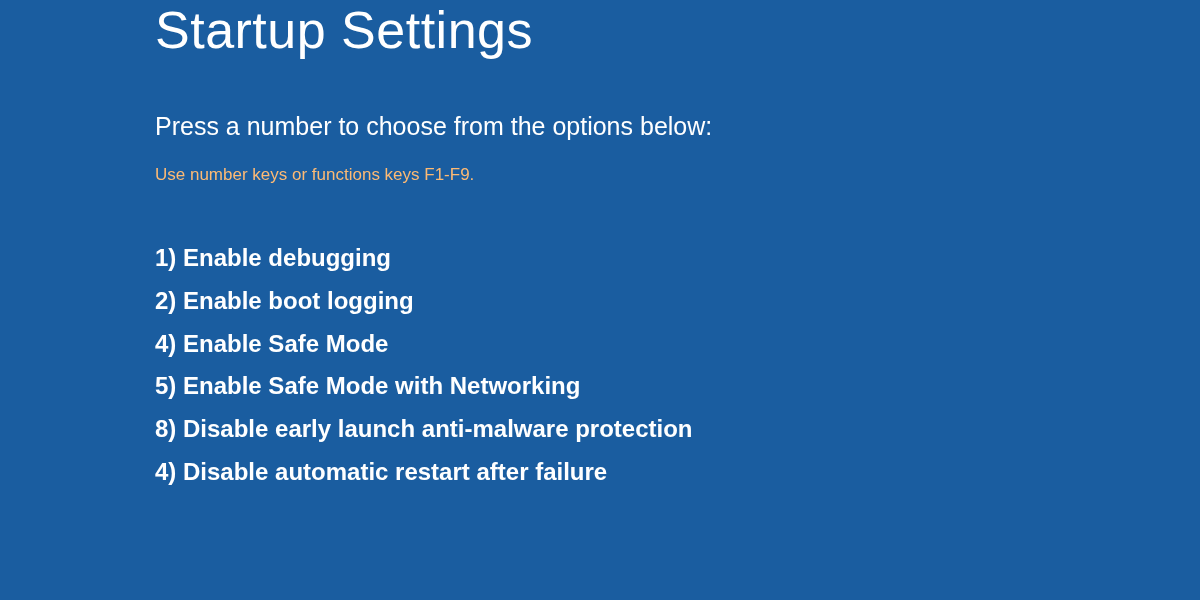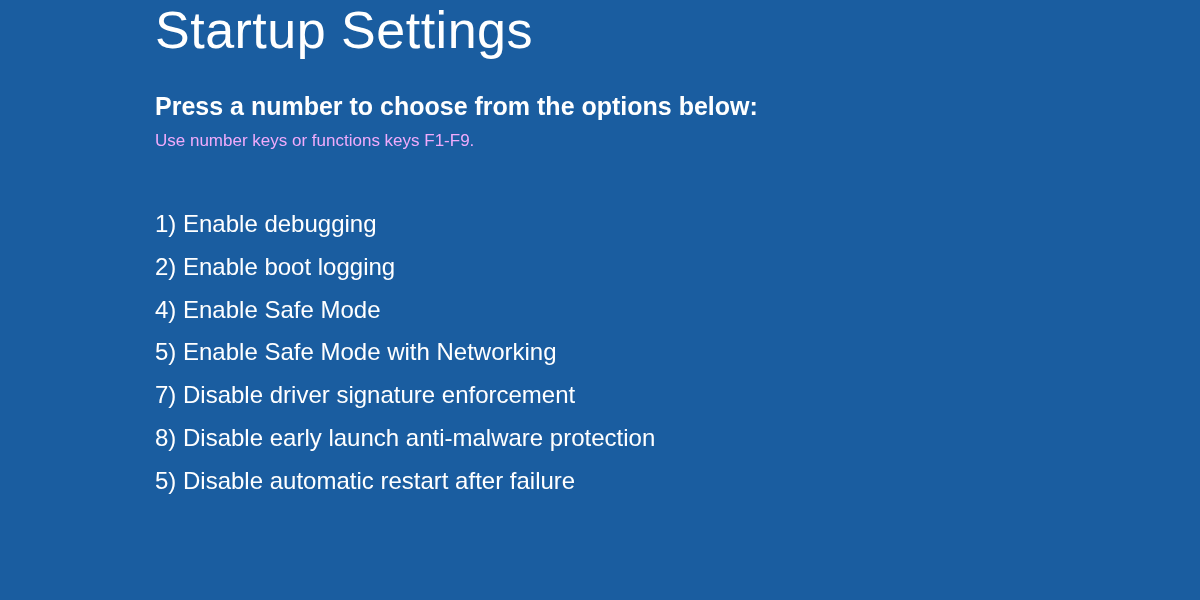--- a/index.html
+++ b/index.html
@@ -13,53 +13,52 @@
       background-color: #1a5da0;
       font-family: "Segoe UI Light", "Segoe UI", -apple-system, sans-serif;
       color: #ffffff;
       overflow: hidden;
       padding-left: 155px;
       padding-top: 0px;
     }
     .title {
       font-size: 52px;
       font-weight: 300;
-      margin-bottom: 32px;
+      margin-bottom: 52px;
       letter-spacing: 0.5px;
     }
     .instruction {
       font-size: 25px;
-      font-weight: 700;
-      margin-bottom: 10px;
+      font-weight: 400;
+      margin-bottom: 24px;
     }
     .hint {
       font-size: 17px;
       font-weight: 300;
       margin-bottom: 56px;
-      color: #f0abfc;
+      color: #fdba74;
     }
     .options {
       display: flex;
       flex-direction: column;
       gap: 8px;
     }
     .option {
       font-size: 24px;
-      font-weight: 400;
+      font-weight: 700;
       line-height: 1.45;
     }
   </style>
 </head>
 <body>
 
 <h1 class="title">Startup Settings</h1>
 <p class="instruction">Press a number to choose from the options below:</p>
 <p class="hint">Use number keys or functions keys F1-F9.</p>
 
 <div class="options">
   <div class="option">1) Enable debugging</div>
   <div class="option">2) Enable boot logging</div>
   <div class="option">4) Enable Safe Mode</div>
   <div class="option">5) Enable Safe Mode with Networking</div>
-  <div class="option">7) Disable driver signature enforcement</div>
   <div class="option">8) Disable early launch anti-malware protection</div>
-  <div class="option">5) Disable automatic restart after failure</div>
+  <div class="option">4) Disable automatic restart after failure</div>
 </div>
 
 </body></html>

